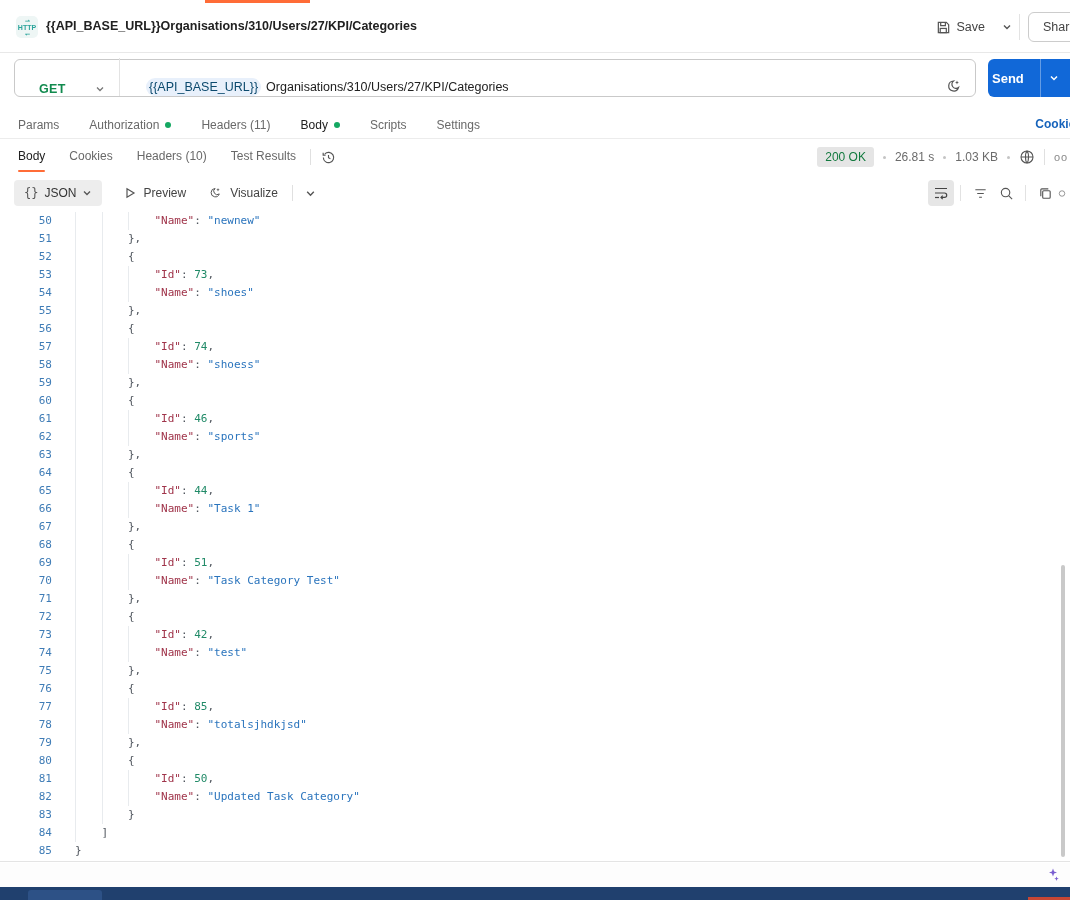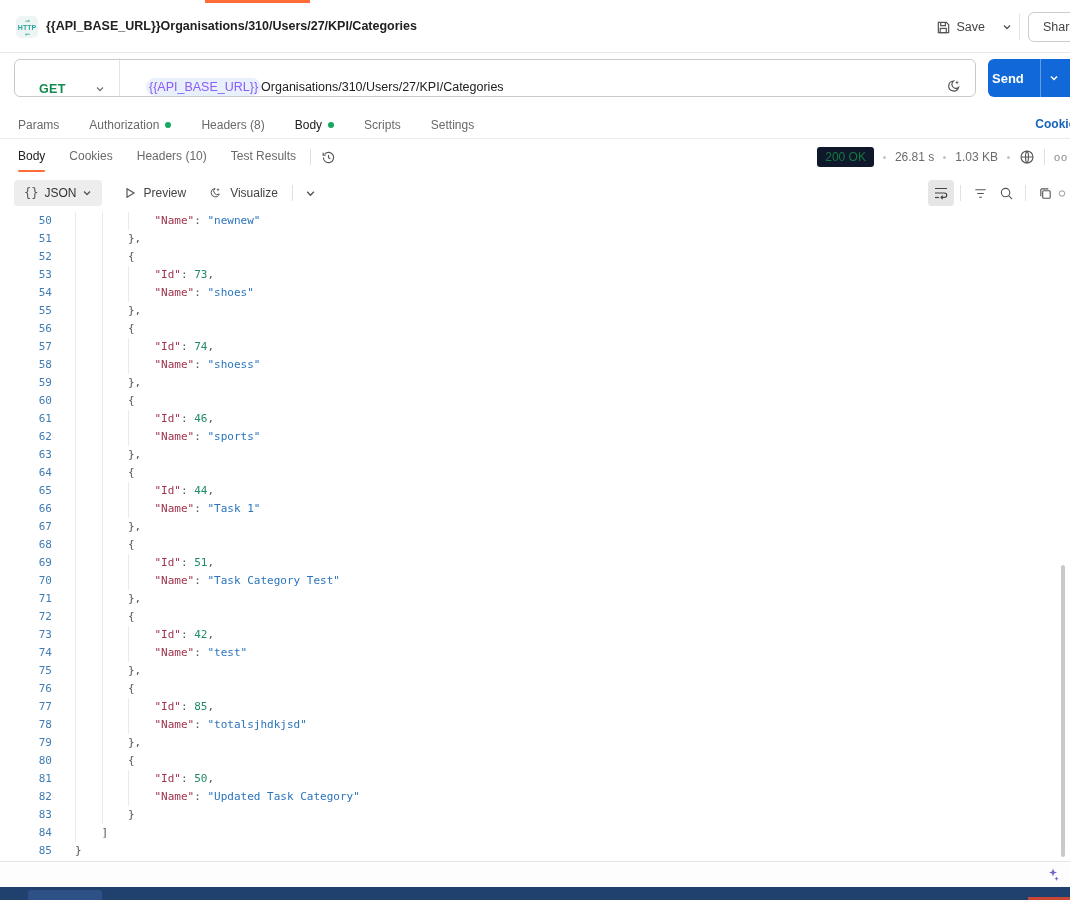--- a/index.html
+++ b/index.html
@@ -17,21 +17,21 @@
   .save-chevron { right:58px; top:14px; height:26px; display:flex; align-items:center; color:#555; cursor:pointer; }
   .top-divider { right:50px; top:14px; width:1px; height:26px; background:#e3e3e3; }
   .share-btn { right:-18px; top:12px; width:60px; height:30px; border:1px solid #ccc; border-radius:6px; background:#fff; display:flex; align-items:center; padding-left:14px; font-size:12.5px; color:#444; cursor:pointer; }
 
   
   .url-shell { left:14px; top:59px; width:962px; height:38px; border:1px solid #c9c9c9; border-radius:6px; background:#fff; display:flex; align-items:flex-end; }
   .method { width:104px; display:flex; align-items:center; justify-content:space-between; padding:0 14px 0 24px; cursor:pointer; }
   .method-label { color:#118a4e; font-weight:bold; font-size:12.5px; letter-spacing:.3px; }
   .method-sep { width:1px; height:38px; background:#e3e3e3; }
   .url-input { flex:1; display:flex; align-items:center; padding-left:26px; font-size:12.5px; color:#212121; white-space:nowrap; overflow:hidden; cursor:text; }
-  .var-chip { background:#e8f0fb; color:#8b5cf6; border-radius:9px; padding:2px 3px; }
+  .var-chip { background:#e8f0fb; color:#0c4a6e; border-radius:9px; padding:2px 3px; margin-right:5px; }
   .postbot-icon { width:18px; height:18px; margin-right:12px; color:#555; flex:none; cursor:pointer; }
   .send-btn { left:988px; top:59px; width:95px; height:38px; background:#1168d8; border-radius:6px; color:#fff; display:flex; align-items:center; cursor:pointer; }
   .send-label { font-size:13px; font-weight:bold; padding-left:4px; }
   .send-chevron { margin-left:16px; border-left:1px solid rgba(255,255,255,.35); height:38px; display:flex; align-items:center; padding-left:8px; }
 
   
   .req-tabs { left:0; top:111px; width:1070px; height:28px; border-bottom:1px solid #ececec; display:flex; align-items:center; padding-left:18px; gap:30px; }
   .req-tab { font-size:12px; color:#696969; display:flex; align-items:center; gap:6px; cursor:pointer; }
   .req-tab.active { color:#212121; }
   .green-dot { width:6px; height:6px; border-radius:50%; background:#15a862; display:inline-block; }
@@ -39,21 +39,21 @@
 
   
   .resp-row { left:0; top:142px; width:1070px; height:30px; display:flex; align-items:center; padding-left:18px; }
   .resp-tabs { display:flex; gap:24px; align-items:center; }
   .resp-tab { font-size:12px; color:#696969; padding:6px 0 8px; position:relative; cursor:pointer; }
   .resp-tab.active { color:#212121; }
   .resp-tab.active::after { content:""; position:absolute; left:0; right:0; bottom:-1px; height:2.5px; background:#ff6c37; border-radius:2px; }
   .resp-sep { width:1px; height:16px; background:#e0e0e0; margin:0 10px 0 14px; }
   .history-icon { color:#555; cursor:pointer; display:flex; }
   .resp-meta { position:absolute; right:0; top:0; height:30px; display:flex; align-items:center; gap:9px; padding-right:2px; }
-  .status-pill { background:#0f172a; color:#137a3f; font-size:12px; padding:3px 8px; border-radius:3px; cursor:pointer; }
+  .status-pill { background:#e5e5e5; color:#137a3f; font-size:12px; padding:3px 8px; border-radius:3px; cursor:pointer; }
   .meta-dot { width:3px; height:3px; border-radius:50%; background:#c4c4c4; }
   .meta-text { font-size:12px; color:#6b6b6b; cursor:pointer; }
   .globe-icon { color:#555; display:flex; cursor:pointer; }
   .meta-sep { width:1px; height:16px; background:#e0e0e0; }
   .overflow-ind { width:14px; overflow:hidden; color:#8a8a8a; font-size:11px; letter-spacing:1px; }
 
   
   .viewer-bar { left:0; top:178px; width:1070px; height:30px; display:flex; align-items:center; padding-left:14px; }
   .fmt-pill { background:#ededed; border-radius:4px; height:26px; display:flex; align-items:center; gap:6px; padding:0 10px; cursor:pointer; }
   .braces { color:#555; font-size:12px; font-family:"DejaVu Sans Mono", monospace; }
@@ -149,21 +149,21 @@
 
 <div class="abs req-tabs" id="request-tabs">
     <div class="req-tab">
       <span>Params</span>
     </div>
     <div class="req-tab">
       <span>Authorization</span>
       <span class="green-dot"></span>
     </div>
     <div class="req-tab">
-      <span>Headers (8)</span>
+      <span>Headers (11)</span>
     </div>
     <div class="req-tab active">
       <span>Body</span>
       <span class="green-dot"></span>
     </div>
     <div class="req-tab">
       <span>Scripts</span>
     </div>
     <div class="req-tab">
       <span>Settings</span>

